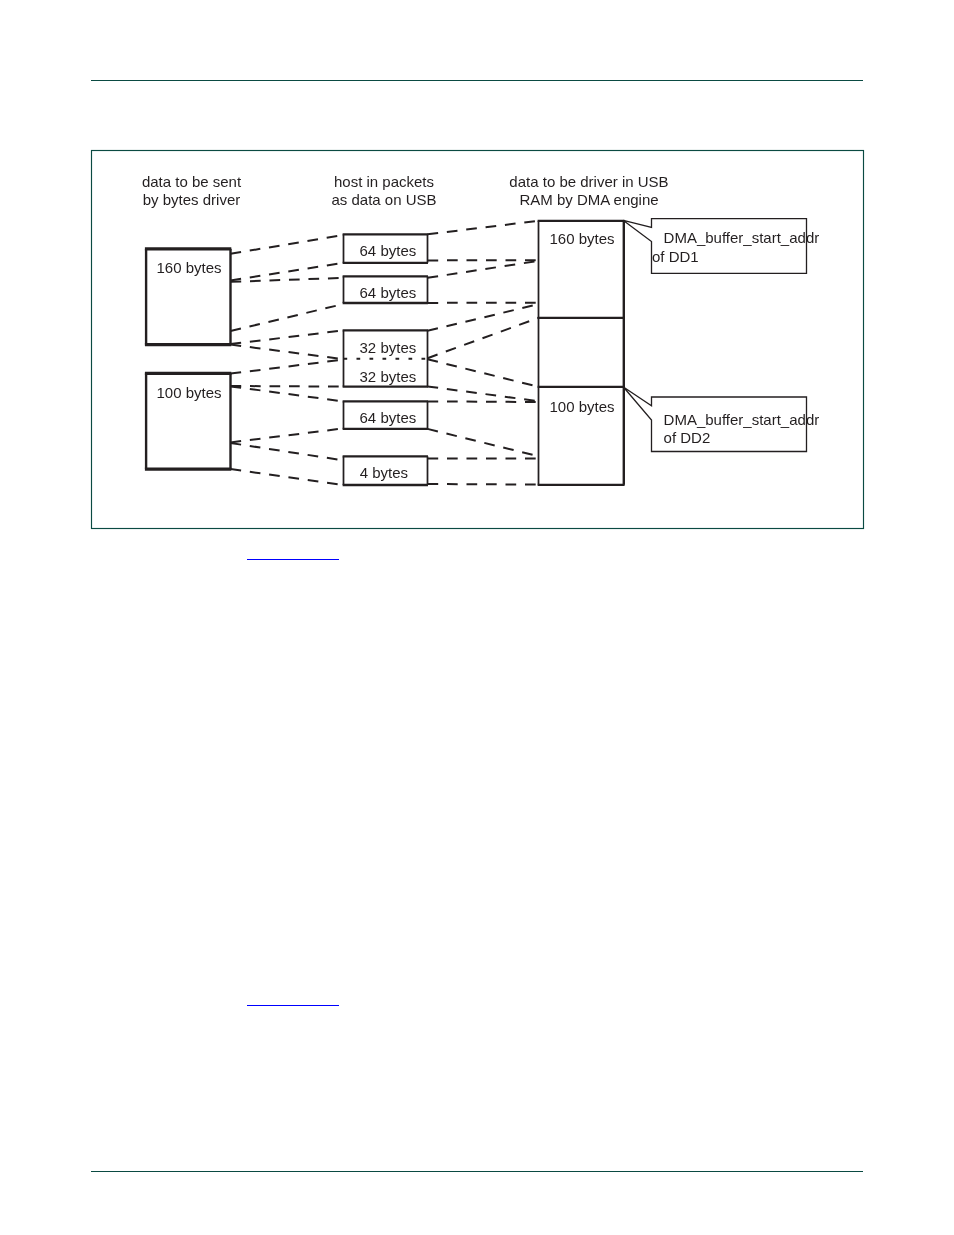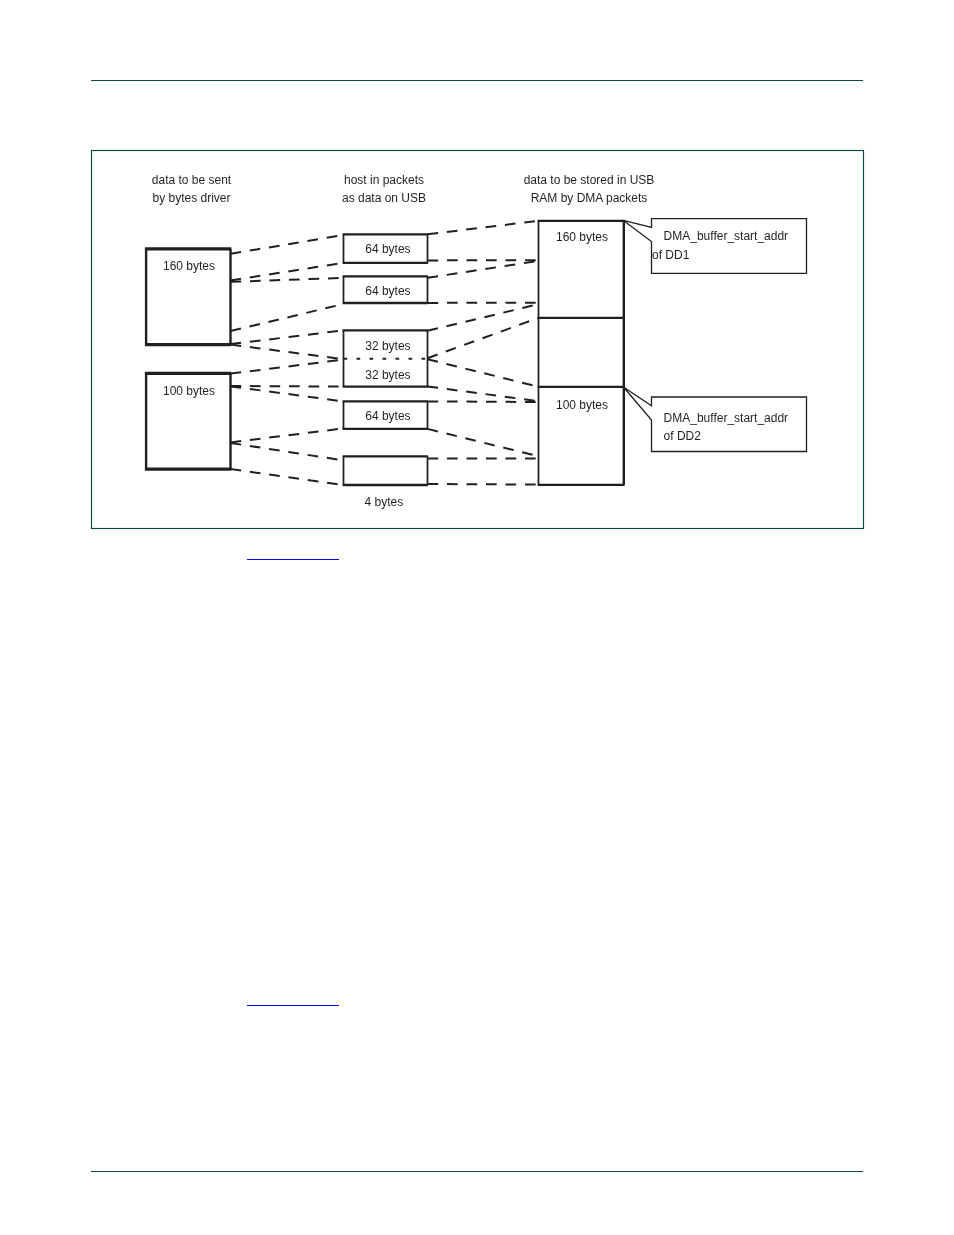--- a/index.html
+++ b/index.html
@@ -1,20 +1,20 @@
 <!DOCTYPE html>
 <html><head>
 <meta charset="utf-8">
 <style>
   html,body{margin:0;padding:0;background:#fff;}
   body{width:954px;height:1235px;position:relative;font-family:"Liberation Sans",sans-serif;color:#231f20;}
   .rule{position:absolute;background:#0a4a42;}
   #fig{position:absolute;left:0;top:0;}
   #textlayer{position:absolute;left:0;top:0;width:954px;height:1235px;filter:blur(0px);}
-  .lbl{position:absolute;font-size:12px;line-height:1;color:#231f20;white-space:nowrap;}
+  .lbl{position:absolute;font-size:15px;line-height:1;color:#231f20;white-space:nowrap;}
   .lbl.ctr{transform:translateX(-50%);}
 </style>
 </head>
 <body>
 
 <div>
   <div class="rule" style="left:90.7px;top:79.8px;width:772.6px;height:1.4px;"></div>
   <div class="rule" style="left:90.7px;top:1170.5px;width:772.6px;height:1.4px;"></div>
   <svg id="fig" width="954" height="1235">
       <rect x="91.5" y="150.5" width="772" height="378" fill="none" stroke="#0a4a42" stroke-width="1.15"></rect>
@@ -96,30 +96,30 @@
       <line x1="537.6" y1="317.9" x2="624.6999999999999" y2="317.9" stroke="#231f20" stroke-width="2.3"></line>
       <line x1="537.6" y1="386.8" x2="624.6999999999999" y2="386.8" stroke="#231f20" stroke-width="2.3"></line>
       <path d="M 651.5 227.4 L 651.5 218.7 L 806.5 218.7 L 806.5 273.3 L 651.5 273.3 L 651.5 241.6 L 623.4 220.4 Z" fill="none" stroke="#231f20" stroke-width="1.3" stroke-linejoin="miter"></path>
       <path d="M 651.5 405.7 L 651.5 397 L 806.5 397 L 806.5 451.5 L 651.5 451.5 L 651.5 420.1 L 623.4 387 Z" fill="none" stroke="#231f20" stroke-width="1.3" stroke-linejoin="miter"></path>
     </svg>
   <div id="textlayer">
       <div class="lbl ctr" style="left: 191.5px; top: 174.489px;">data to be sent</div>
       <div class="lbl ctr" style="left: 191.5px; top: 191.989px;">by bytes driver</div>
       <div class="lbl ctr" style="left: 384px; top: 174.489px;">host in packets</div>
       <div class="lbl ctr" style="left: 384px; top: 191.989px;">as data on USB</div>
-      <div class="lbl ctr" style="left: 589px; top: 174.489px;">data to be stored in USB</div>
-      <div class="lbl ctr" style="left: 589px; top: 191.989px;">RAM by DMA packets</div>
+      <div class="lbl ctr" style="left: 589px; top: 174.489px;">data to be driver in USB</div>
+      <div class="lbl ctr" style="left: 589px; top: 191.989px;">RAM by DMA engine</div>
       <div class="lbl ctr" style="left: 189px; top: 260.089px;">160 bytes</div>
       <div class="lbl ctr" style="left: 189px; top: 384.69px;">100 bytes</div>
       <div class="lbl ctr" style="left: 387.9px; top: 243.389px;">64 bytes</div>
       <div class="lbl ctr" style="left: 387.9px; top: 285.089px;">64 bytes</div>
       <div class="lbl ctr" style="left: 387.9px; top: 340.089px;">32 bytes</div>
       <div class="lbl ctr" style="left: 387.9px; top: 368.889px;">32 bytes</div>
       <div class="lbl ctr" style="left: 387.9px; top: 410.49px;">64 bytes</div>
-      <div class="lbl ctr" style="left: 383.9px; top: 465.389px; margin-top: 31px;">4 bytes</div>
+      <div class="lbl ctr" style="left: 383.9px; top: 465.389px;">4 bytes</div>
       <div class="lbl ctr" style="left: 582px; top: 231.089px;">160 bytes</div>
       <div class="lbl ctr" style="left: 582px; top: 399.089px;">100 bytes</div>
       <div class="lbl" style="left: 663.6px; top: 230.29px;">DMA_buffer_start_addr</div>
       <div class="lbl" style="left: 652px; top: 249.29px;">of DD1</div>
       <div class="lbl" style="left: 663.6px; top: 412.19px;">DMA_buffer_start_addr</div>
       <div class="lbl" style="left: 663.6px; top: 430.389px;">of DD2</div>
     </div>
   <div style="position:absolute;left:246.8px;top:558.9px;width:92.1px;height:1.4px;background:#0000ff;filter:blur(0px);"></div>
   <div style="position:absolute;left:246.8px;top:1004.9px;width:92.1px;height:1.4px;background:#0000ff;filter:blur(0px);"></div>
 </div>

